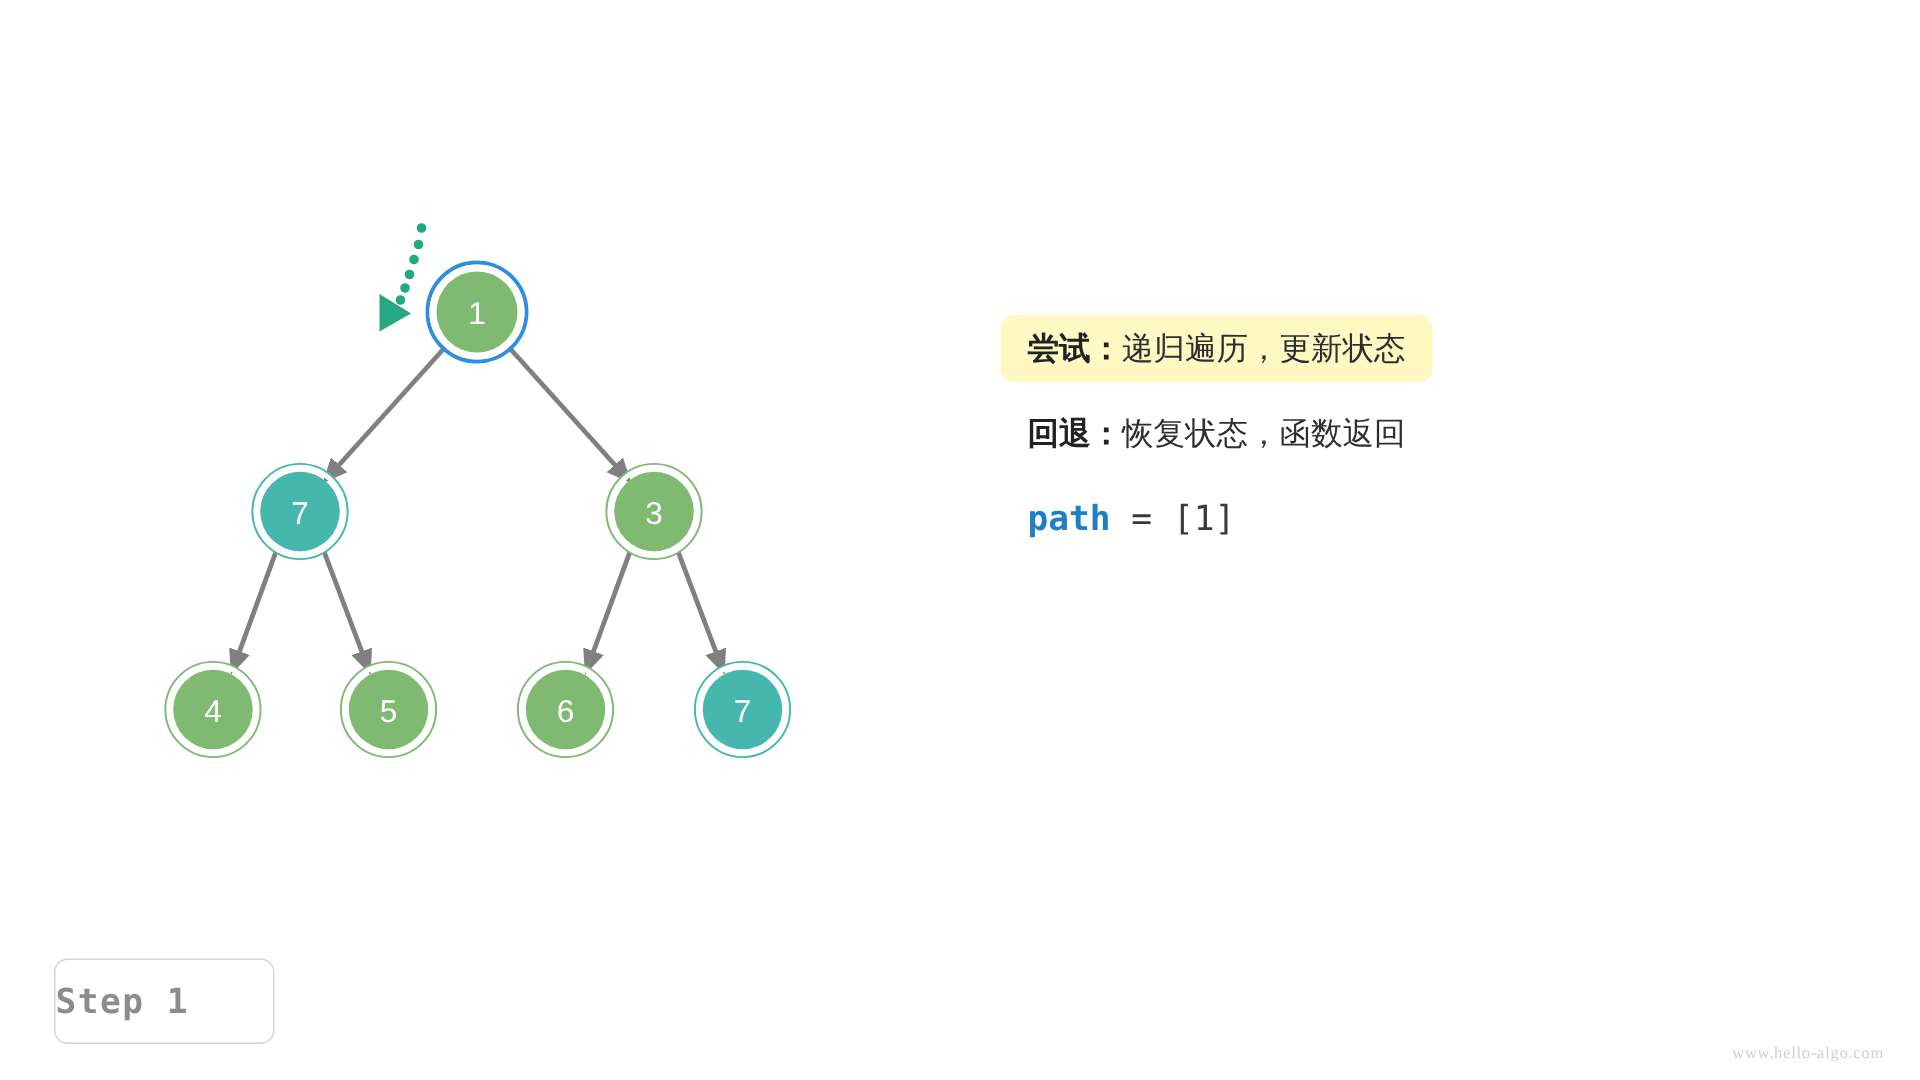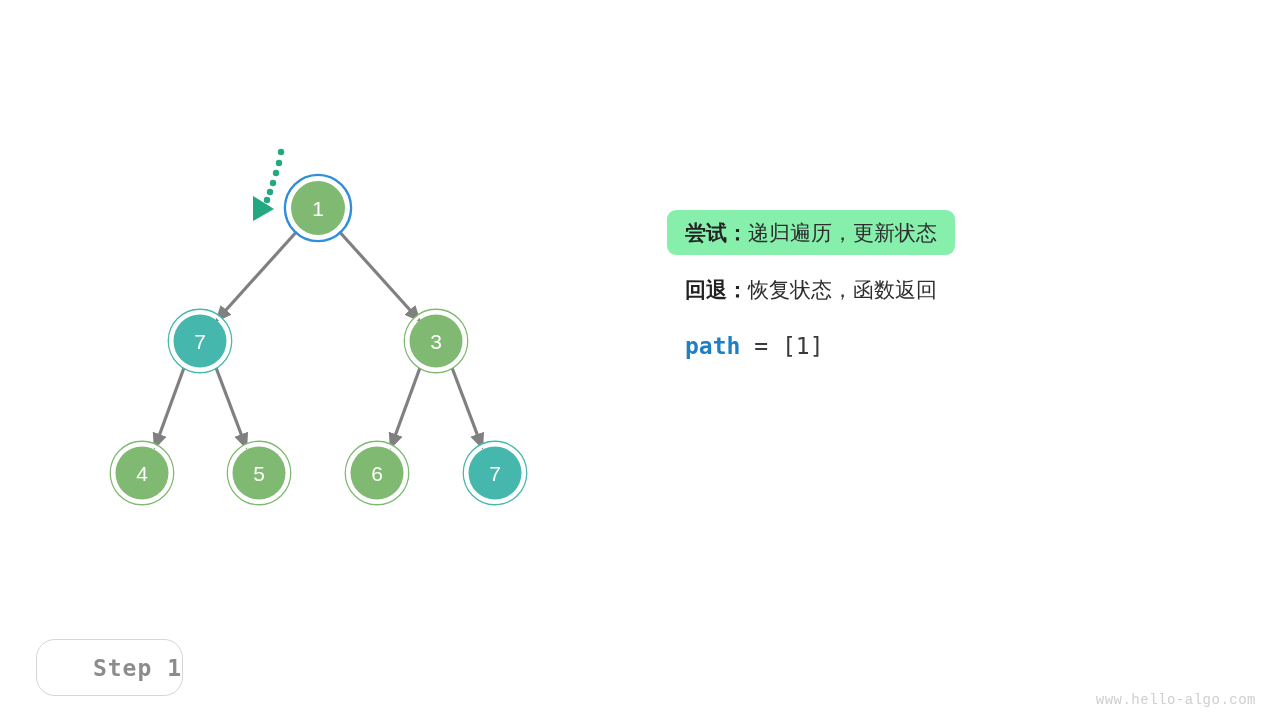--- a/index.html
+++ b/index.html
@@ -41,21 +41,21 @@
   }
   .info-line .lbl {
     font-weight: bold;
     color: #222222;
   }
   .info-line .txt {
     font-weight: normal;
     color: #2e2e2e;
   }
   #line-try {
-    background: #86efac;
+    background: #fef9c3;
     border-radius: 9px;
     padding: 0 18px;
     display: inline-block;
     margin-left: -18px;
   }
   #line-back {
     padding: 12px 18px;
     display: inline-block;
     margin-left: -18px;
   }
@@ -80,41 +80,41 @@
   #code-spacer { height: 74px; }
 
   
   #step-badge {
     position: absolute;
     left: 36px;
     top: 639px;
     width: 145px;
     height: 55px;
     border: 1px solid #d6d6d6;
-    border-radius: 19px;
+    border-radius: 9px;
     background: #ffffff;
     display: flex;
     align-items: center;
-    justify-content: flex-end;
+    justify-content: flex-start;
   }
   #step-badge span {
     font-family: "DejaVu Sans Mono", "Liberation Mono", monospace;
     font-size: 23px;
     font-weight: bold;
     color: #8c8c8c;
     letter-spacing: 1px;
   }
 
   
   #watermark {
     position: absolute;
     right: 24px;
     bottom: 12px;
-    font-family: Liberation Mono, monospace;
-    font-size: 14px;
+    font-family: Liberation Serif, serif;
+    font-size: 11px;
     color: #cfcfcf;
     letter-spacing: 0.5px;
   }
 
   .node-label {
     font-family: "Liberation Sans", sans-serif;
     font-size: 21px;
     fill: #ffffff;
   }
 </style>

